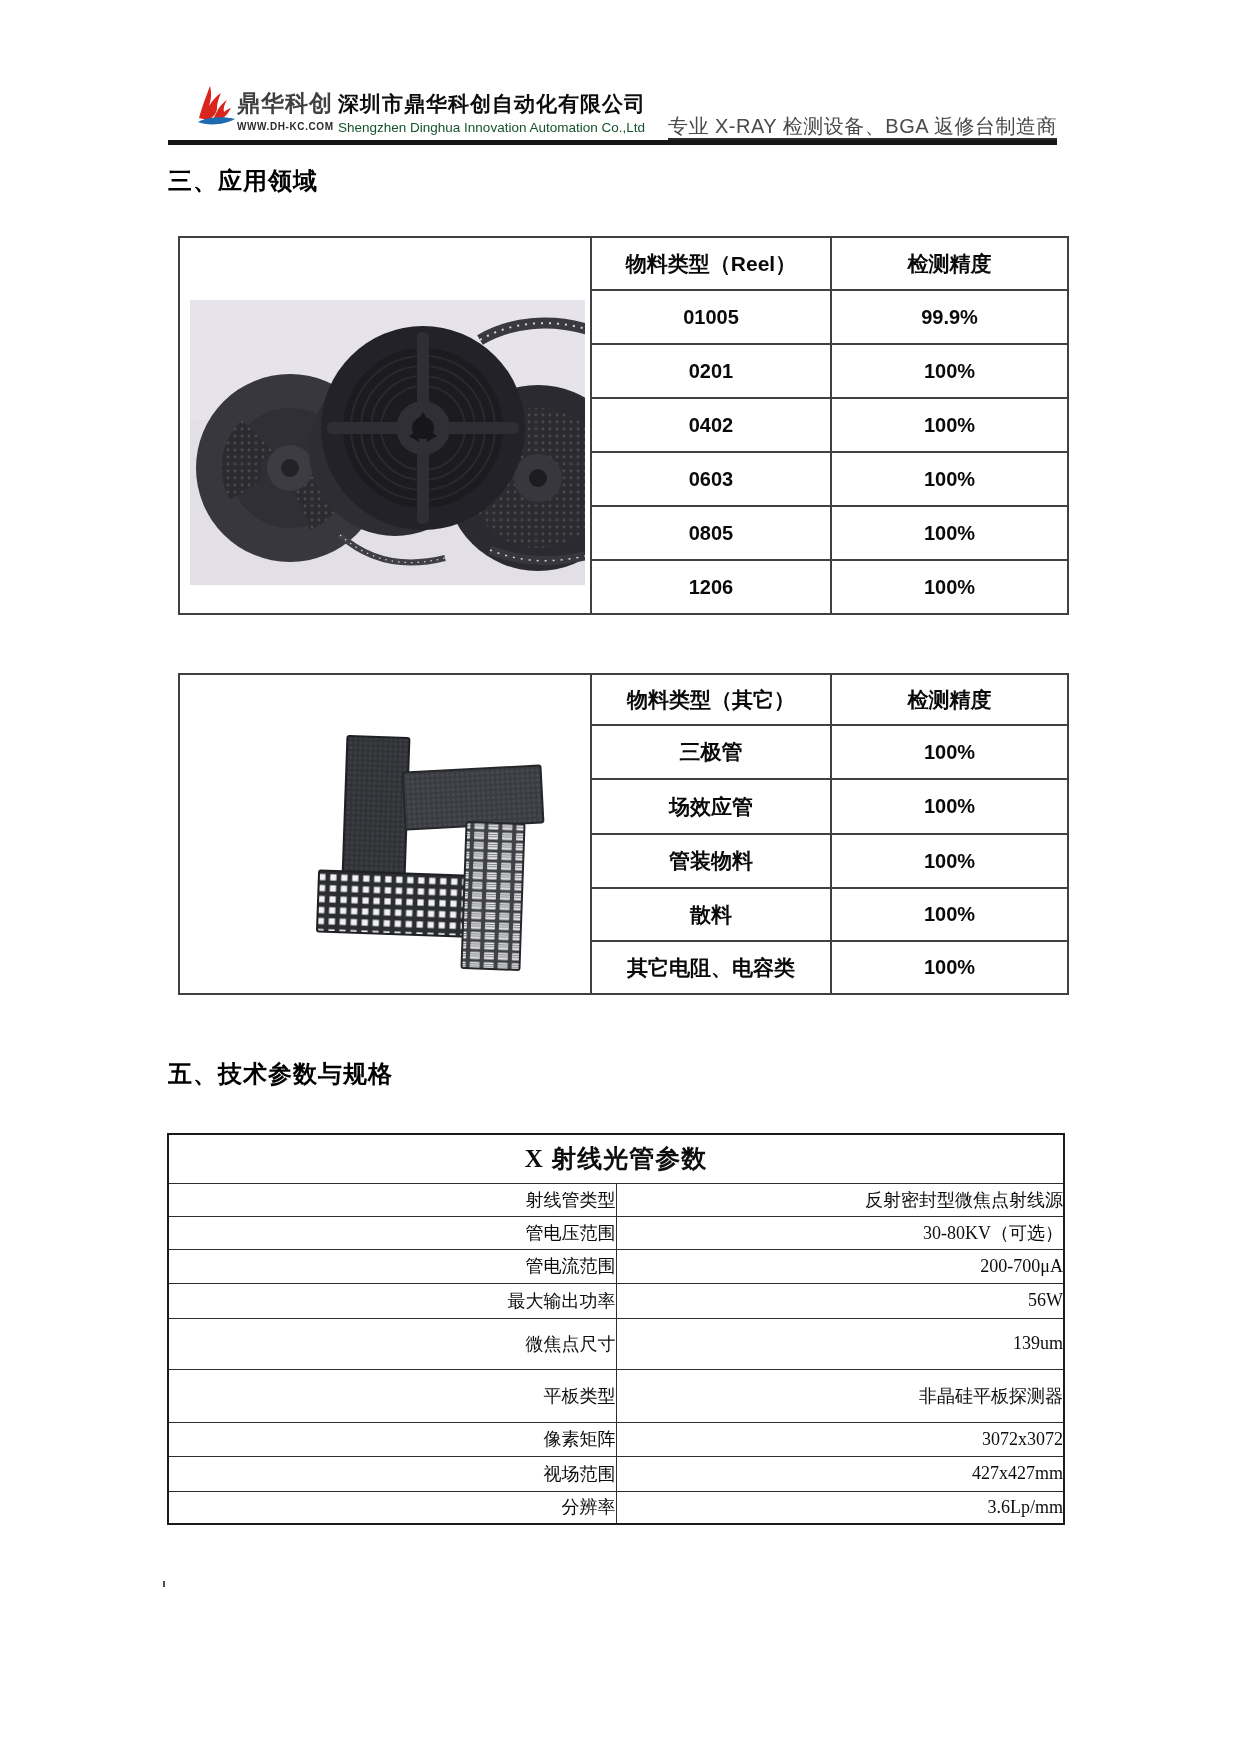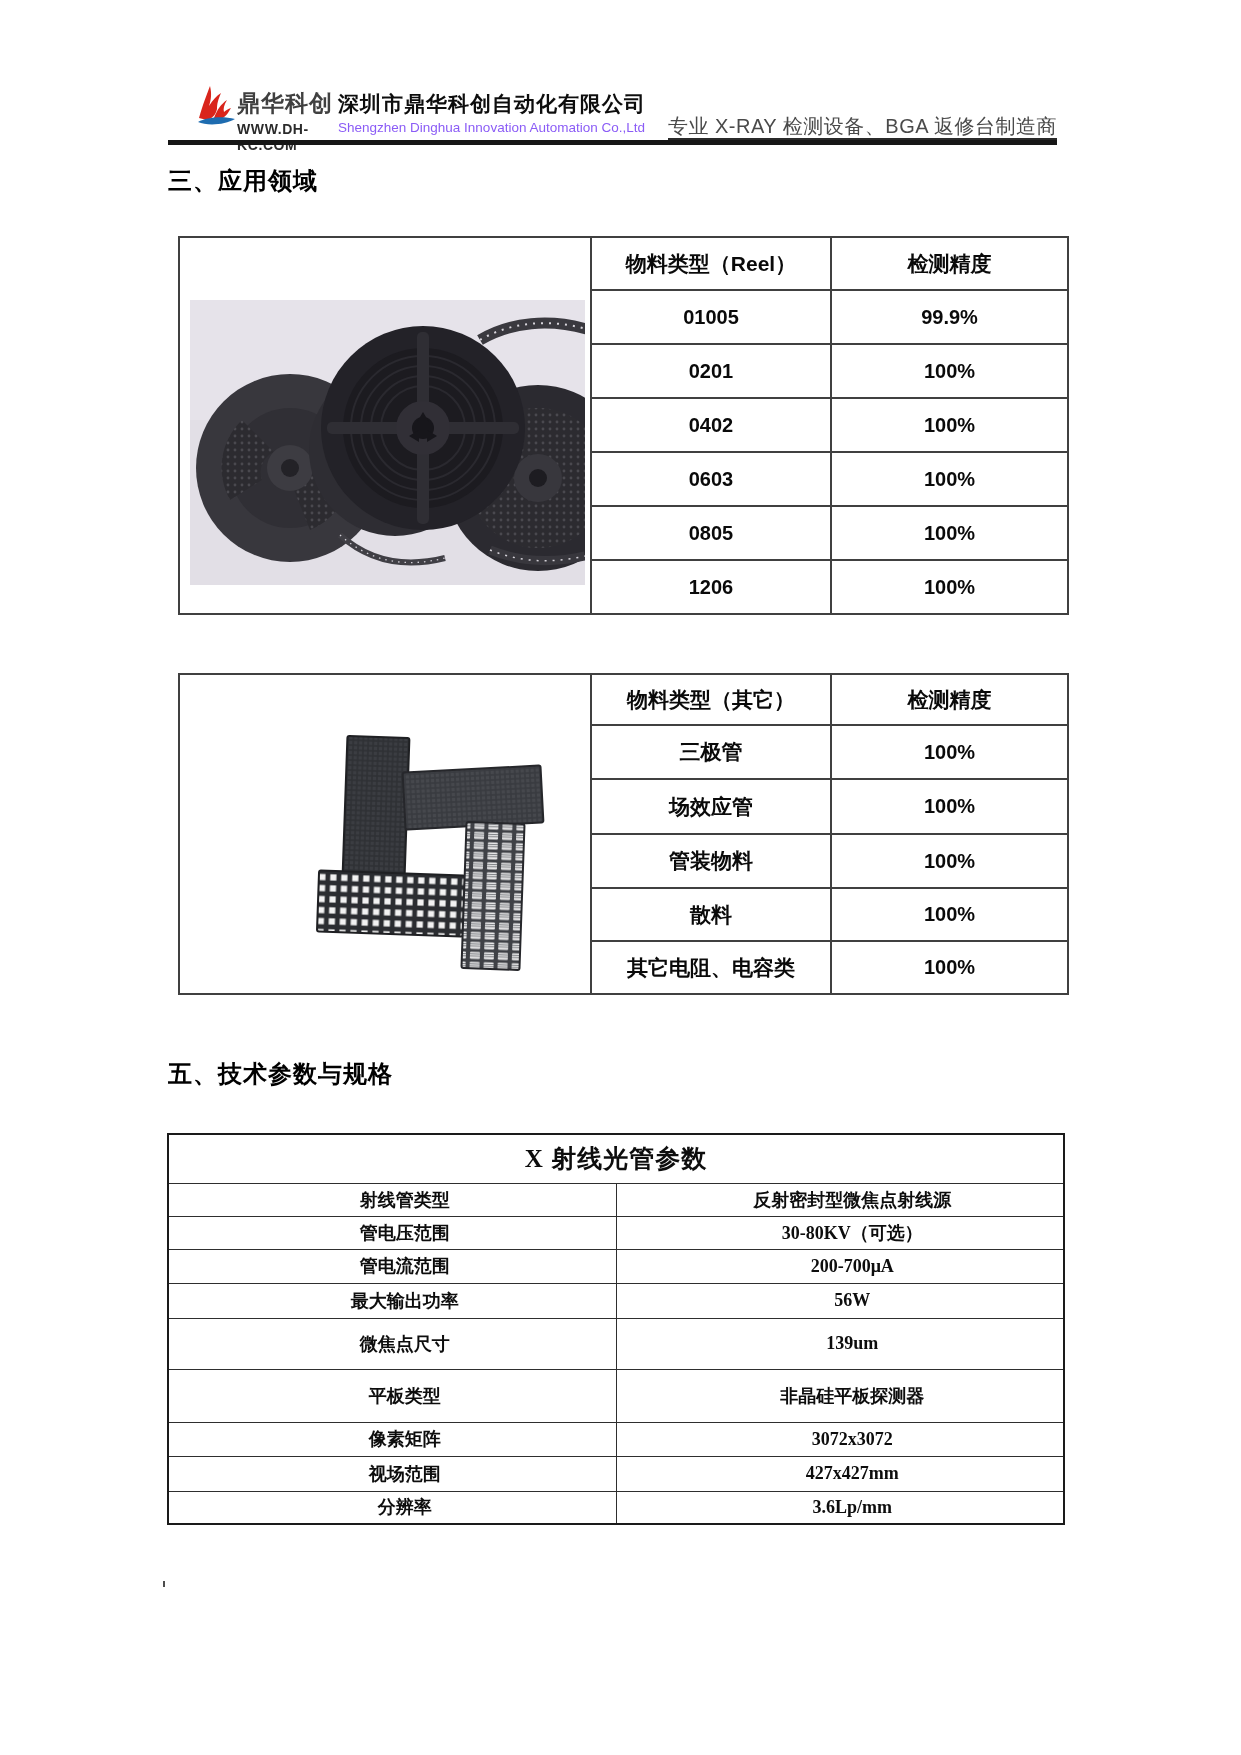--- a/index.html
+++ b/index.html
@@ -6,24 +6,24 @@
   html,body { background:#ffffff; }
   .page {
     position:relative; width:1241px; height:1755px; margin:0 auto;
     background:#ffffff; overflow:hidden;
     font-family:"Liberation Sans", sans-serif; color:#000;
   }
   
   .logo-icon { position:absolute; left:197px; top:84px; }
   .logo-text-block { position:absolute; left:237px; top:88px; width:110px; }
   .logo-cn { font-size:23px; font-weight:700; color:#404040; letter-spacing:1px; white-space:nowrap; }
-  .logo-url { font-size:14px; font-weight:700; color:#2b2b2b; letter-spacing:.6px; margin-top:2px; }
+  .logo-url { font-size:10px; font-weight:700; color:#2b2b2b; letter-spacing:.6px; margin-top:2px; }
   .company-block { position:absolute; left:338px; top:90px; }
   .company-cn { font-size:21px; font-weight:700; color:#0d0d0d; letter-spacing:1px; white-space:nowrap; }
-  .company-en { font-size:13.5px; color:#8b5cf6; margin-top:2px; white-space:nowrap; }
+  .company-en { font-size:13.5px; color:#14532d; margin-top:2px; white-space:nowrap; }
   .tagline { position:absolute; left:560px; top:113px; width:497px; text-align:right;
              font-size:20px; color:#4a4a4a; letter-spacing:.5px; white-space:nowrap; }
   .tagline span { border-bottom:2px solid #2a2a2a; padding-bottom:1px; }
   .header-rule { position:absolute; left:168px; top:140px; width:889px; height:5px; background:#161616; }
   
   .sec-title { position:absolute; left:168px; font-size:24px; font-weight:700; color:#000; letter-spacing:1px; }
   .sec-1 { top:165px; }
   .sec-5 { top:1058px; }
   
   .app-table-wrap { position:absolute; left:178px; }
@@ -37,21 +37,21 @@
   .app .hdr { font-size:21px; font-weight:700; color:#0a0a0a; }
   .app .val { font-size:20px; font-weight:700; color:#0a0a0a; font-family:"Liberation Sans", sans-serif; }
   .app .cnval { font-size:21px; font-weight:700; color:#0a0a0a; }
   .reel-photo-box { padding:37px 0 0 5px; }
   .tray-photo-box { padding:38px 0 0 92px; }
   
   .spec-wrap { position:absolute; left:167px; top:1133px; }
   table.spec { border-collapse:collapse; table-layout:fixed; width:898px;
                font-family:"Liberation Serif", serif; }
   table.spec td { border:1px solid #2e2e2e; vertical-align:middle; font-size:18px; color:#0d0d0d;
-                  padding:0 0 0 25px; text-align:center;font-weight:bold; }
+                  padding:0 0 0 25px; text-align:right; }
   table.spec { border:2px solid #1a1a1a; }
   table.spec td.sec-hdr { text-align:center; font-weight:700; font-size:25px; padding:0; letter-spacing:1px; }
   td.lbl { width:244px; }
   .stray-mark { position:absolute; left:163px; top:1581px; width:2px; height:6px; background:#4d4d4d; }
 </style>
 </head>
 <body>
 
 <div class="page">
 

